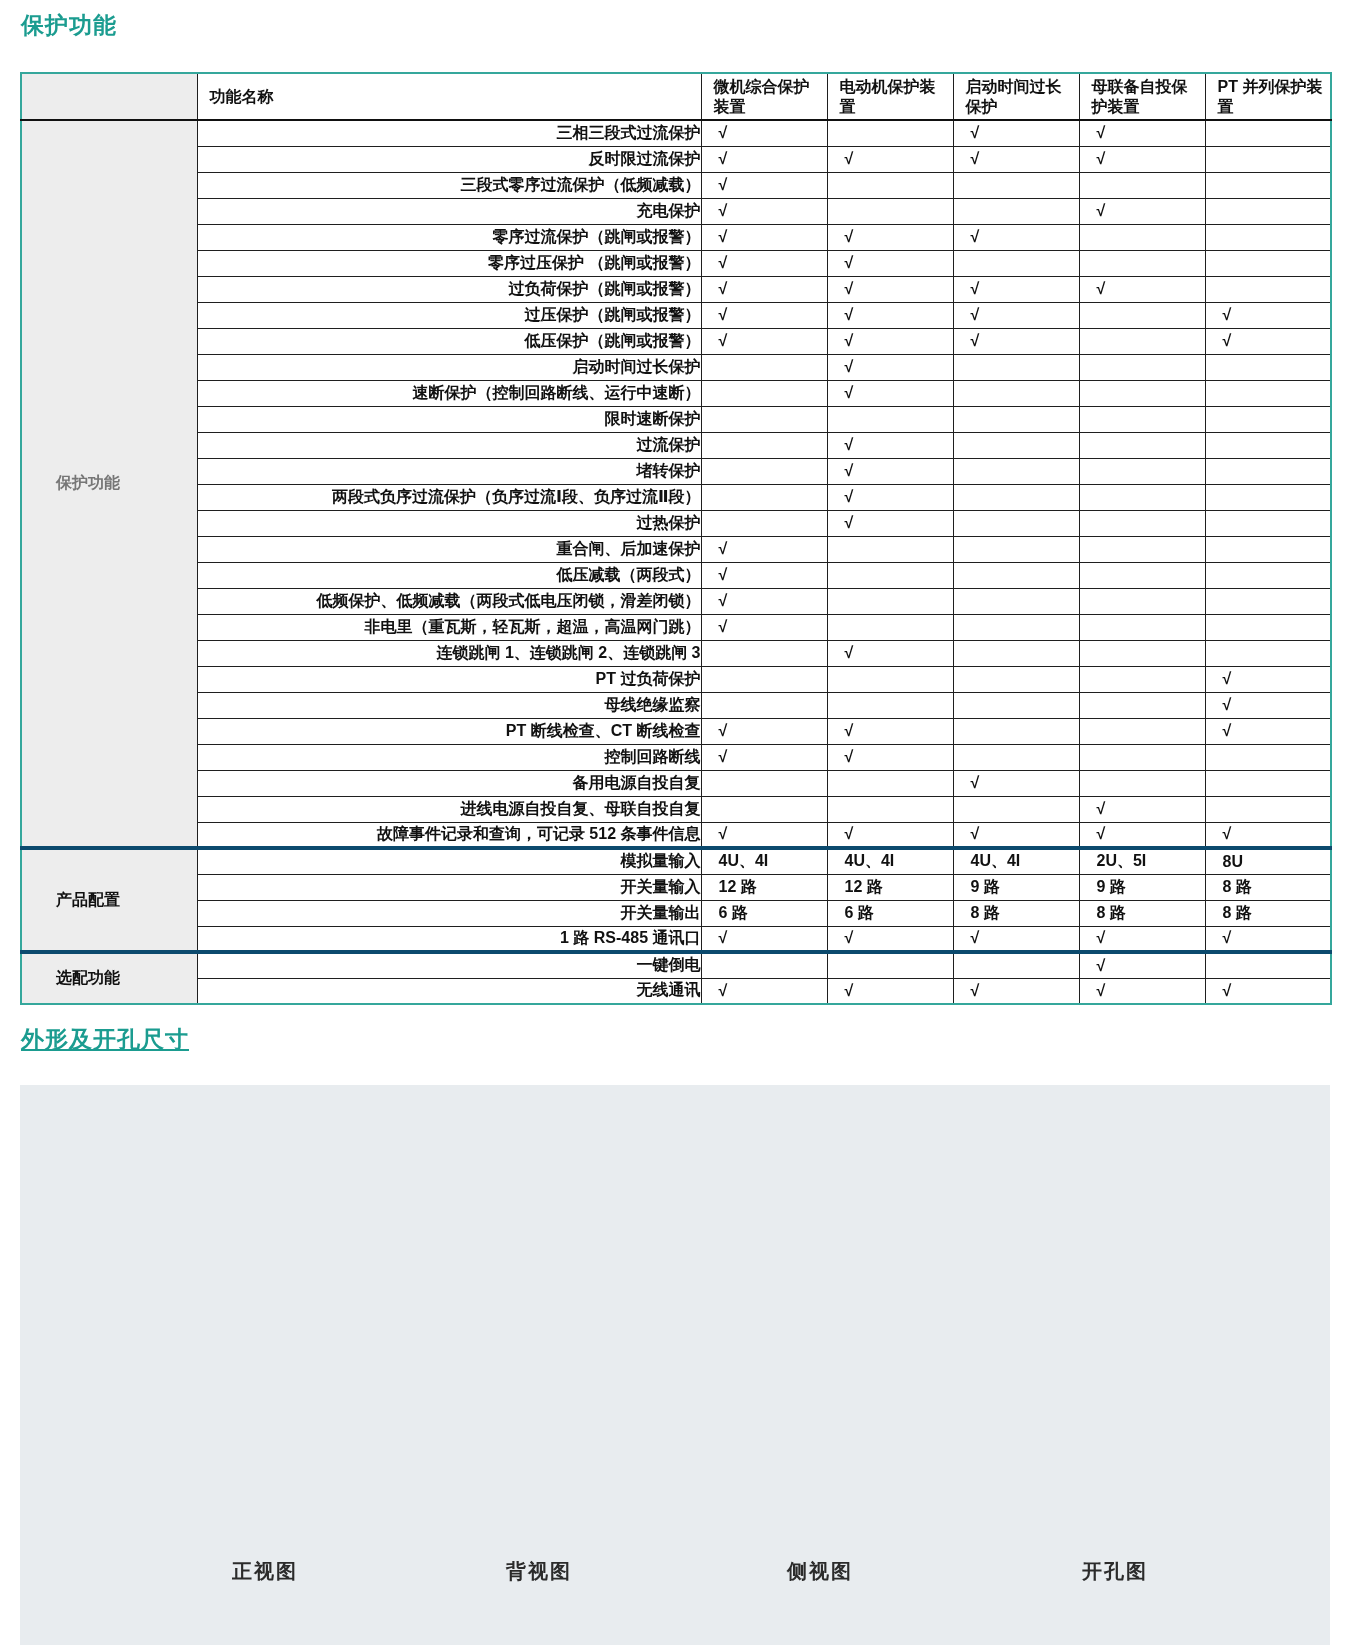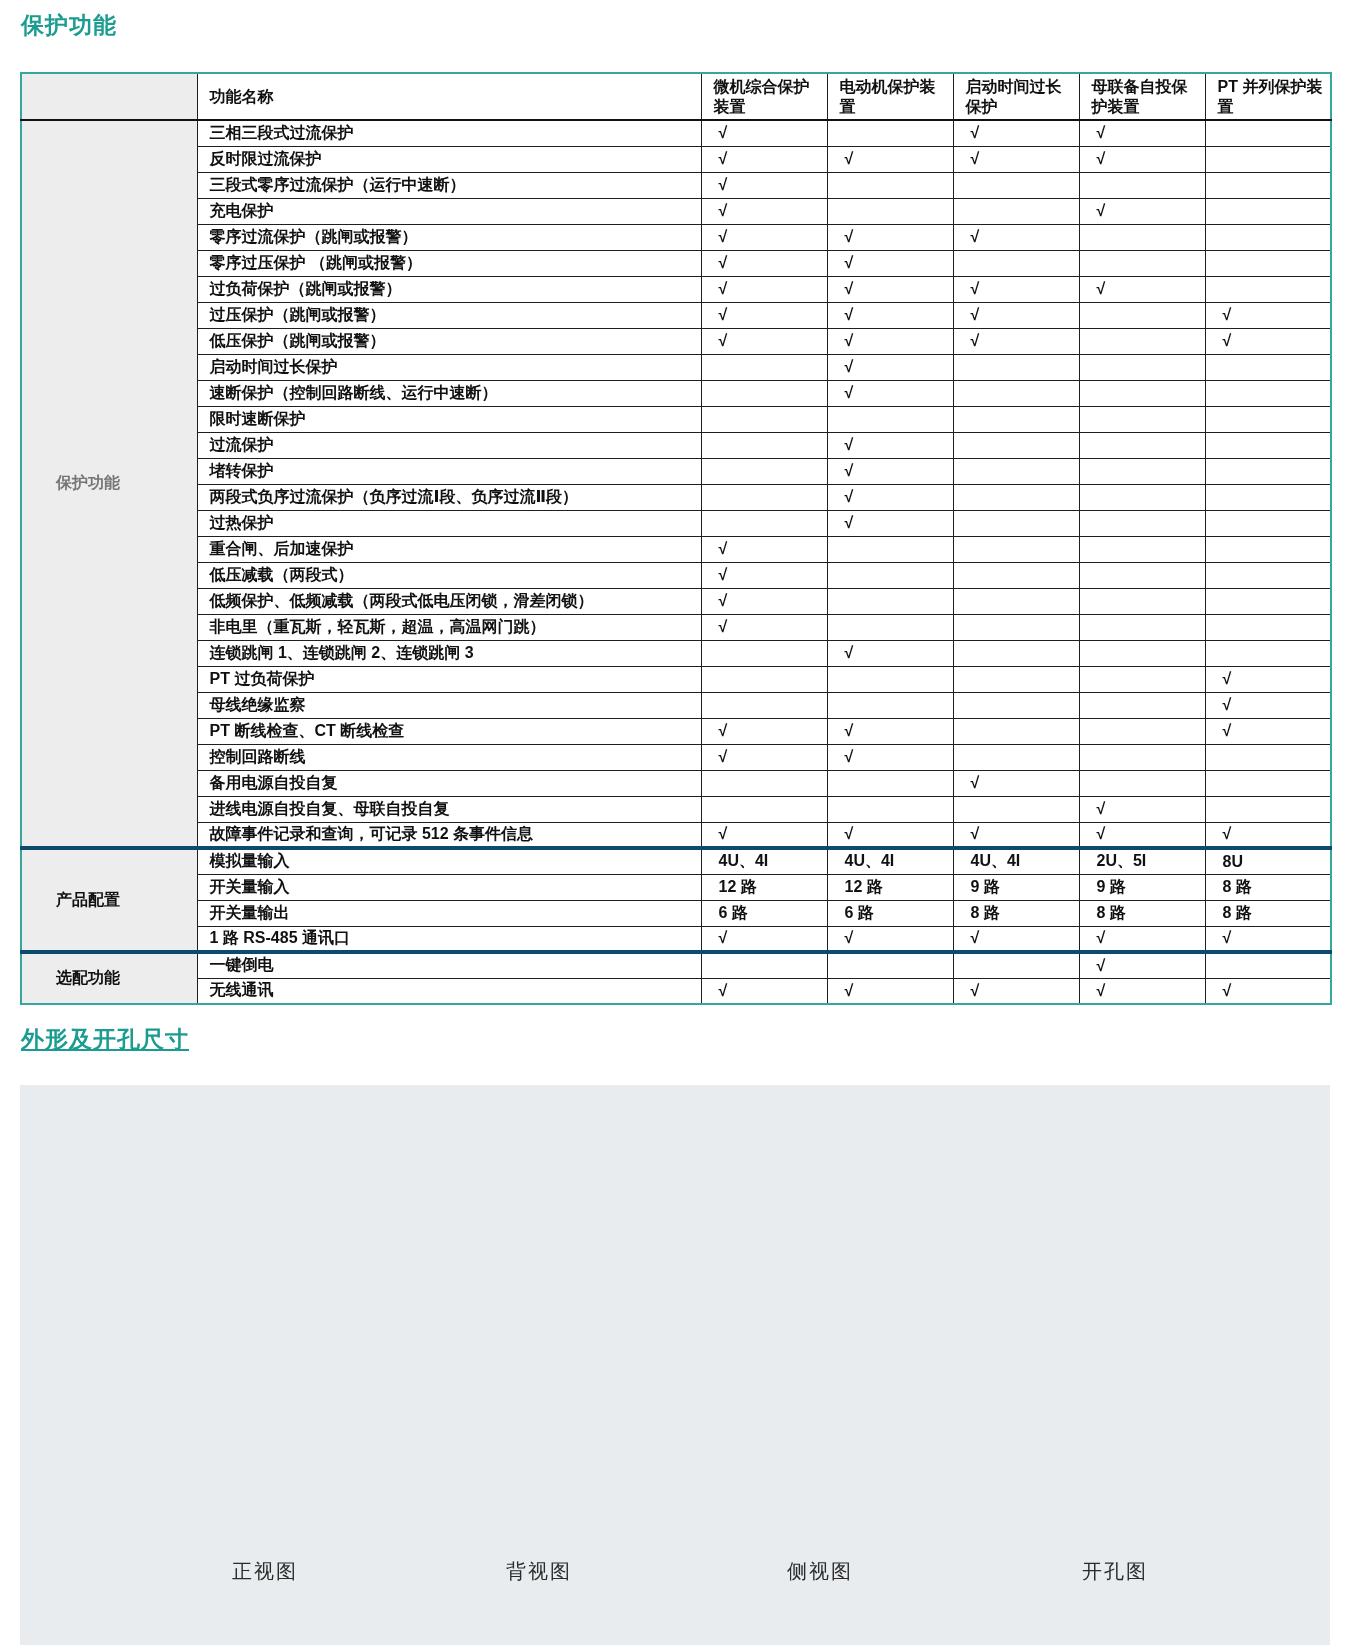--- a/index.html
+++ b/index.html
@@ -26,37 +26,37 @@
     border:1px solid #1f1f1f; font-weight:700; color:#111;
     overflow:hidden; white-space:nowrap;
   }
   table.spec thead th {
     height:47px; font-size:16px; text-align:left; padding:0 4px 0 12px;
     vertical-align:middle; line-height:1.25; white-space:normal;
   }
   th.corner { background:#ededed; }
   table.spec thead tr { border-bottom:2px solid #111; }
   table.spec tbody td { height:26px; padding:0; font-size:16px; }
-  td.name-cell { padding-left:12px !important; }
+  td.name-cell { padding-left:12px !important;text-align:right; }
   td.val-cell  { padding-left:17px !important; }
   td.group-cell {
     background:#ededed; padding-left:34px !important; font-size:17px;
     vertical-align:middle; color:#333; white-space:normal;
   }
   tbody tr:first-child td.group-cell { color:#767676; }
   tr.group-start td { border-top:4px solid #0c4a6e; }
 
   
   #panel {
     position:absolute; left:20px; top:1085px; width:1310px; height:560px;
     background:#e8ecef;
   }
   .caption {
     position:absolute; top:473px; width:110px; text-align:center;
-    font-size:20px; color:#2b2b2b; letter-spacing:2px; font-weight:400;
+    font-size:20px; color:#2b2b2b; letter-spacing:2px; font-weight:700;
   }
 </style>
 </head>
 <body>
 
 <div class="sec-title" id="title1">保护功能</div>
 
 <table class="spec">
   <colgroup>
     <col style="width:176px">
@@ -90,21 +90,21 @@
       </tr>
       <tr>
         <td class="name-cell">反时限过流保护</td>
         <td class="val-cell">√</td>
         <td class="val-cell">√</td>
         <td class="val-cell">√</td>
         <td class="val-cell">√</td>
         <td class="val-cell"></td>
       </tr>
       <tr>
-        <td class="name-cell">三段式零序过流保护（运行中速断）</td>
+        <td class="name-cell">三段式零序过流保护（低频减载）</td>
         <td class="val-cell">√</td>
         <td class="val-cell"></td>
         <td class="val-cell"></td>
         <td class="val-cell"></td>
         <td class="val-cell"></td>
       </tr>
       <tr>
         <td class="name-cell">充电保护</td>
         <td class="val-cell">√</td>
         <td class="val-cell"></td>

